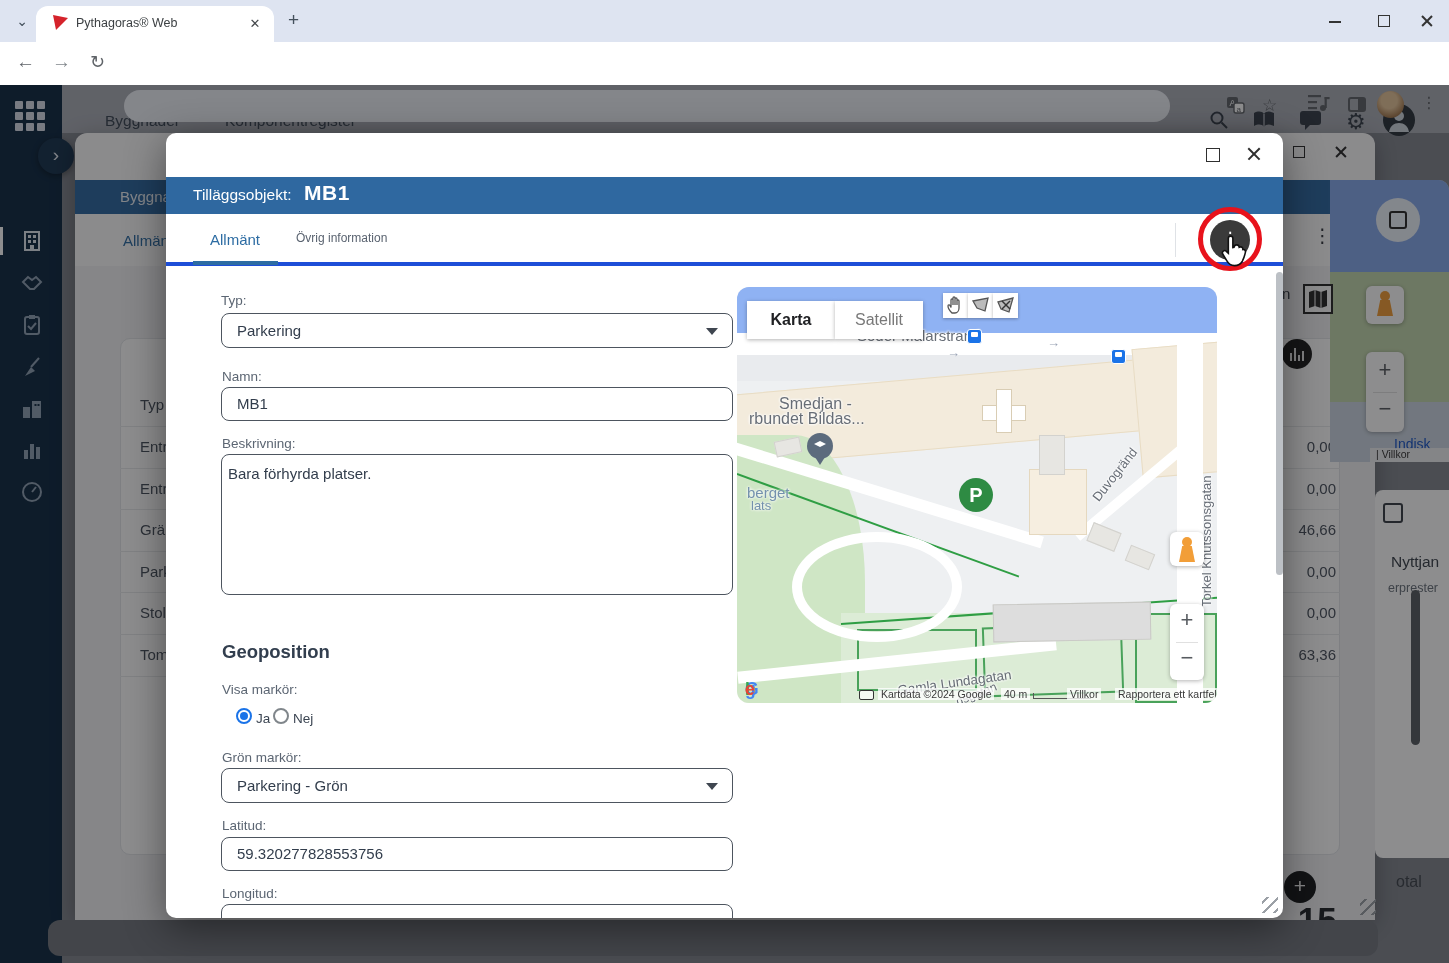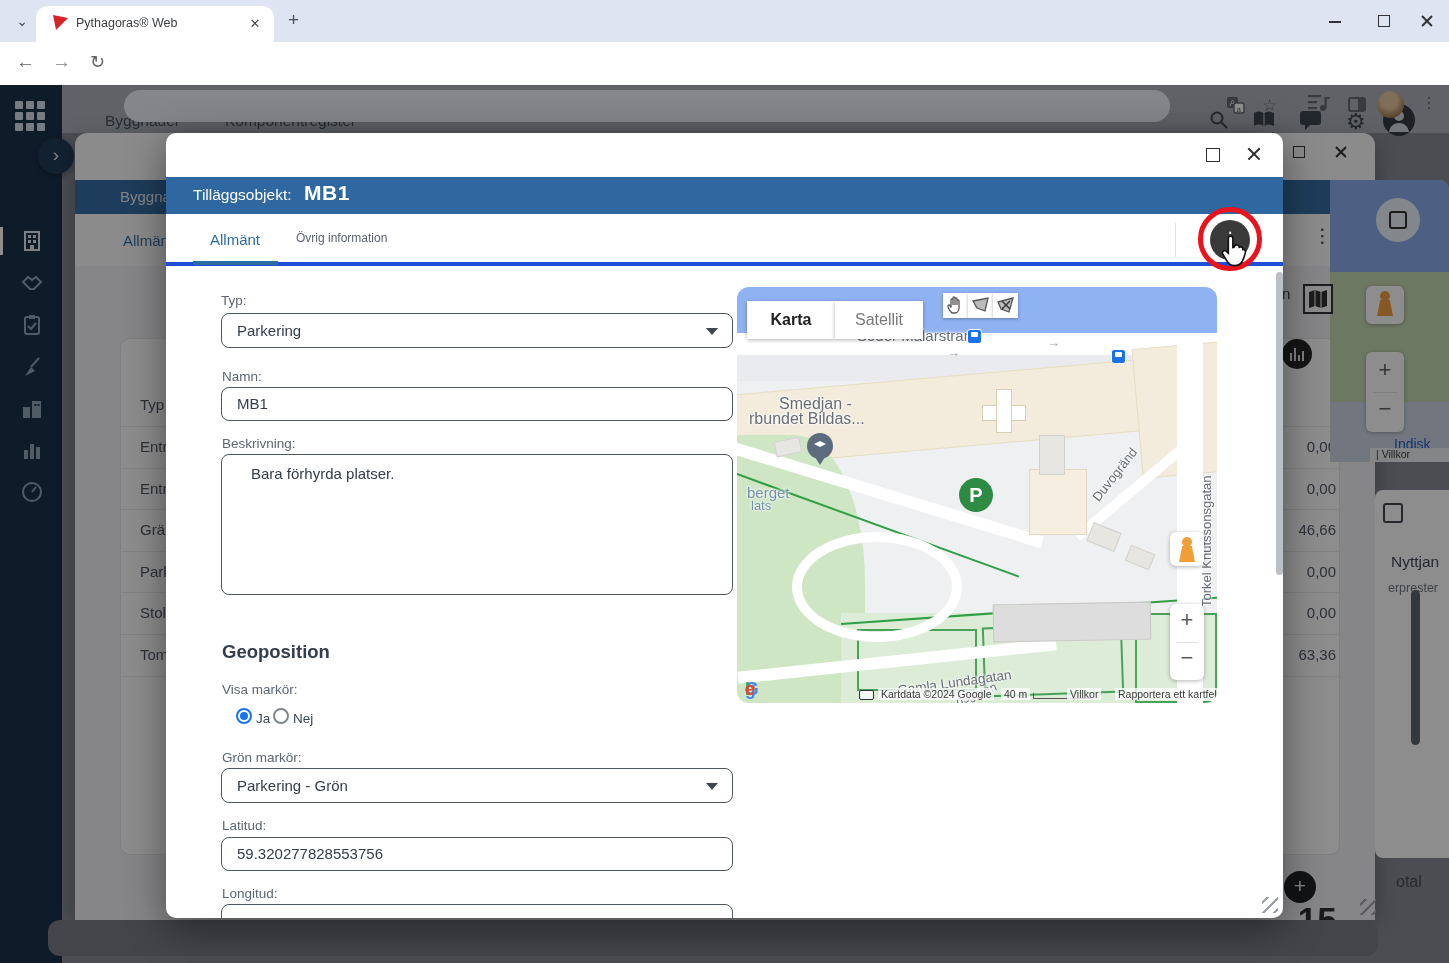--- a/index.html
+++ b/index.html
@@ -408,21 +408,21 @@
       <span>Parkering</span>
       <i class="sel-caret"></i>
     </div>
 
     <span class="abs flabel" style="left:56px;top:236px">Namn:</span>
     <div class="abs field" style="left:55px;top:254px;width:512px;height:34px;line-height:32px;padding-left:15px">
       <span>MB1</span>
     </div>
 
     <span class="abs flabel" style="left:56px;top:303px">Beskrivning:</span>
-    <div class="abs field" style="left:55px;top:321px;width:512px;height:141px;padding:10px 29px">
+    <div class="abs field" style="left:55px;top:321px;width:512px;height:141px;padding:10px 6px">
       <span>Bara förhyrda platser.</span>
     </div>
 
     <span class="abs geohead" style="left:56px;top:508px">Geoposition</span>
     <span class="abs flabel" style="left:56px;top:549px">Visa markör:</span>
 
     <div class="abs radio-on" style="left:70px;top:575px"></div>
     <span class="abs flabel" style="left:90px;top:578px;color:#3b4552">Ja</span>
     <div class="abs radio-off" style="left:107px;top:575px"></div>
     <span class="abs flabel" style="left:127px;top:578px;color:#3b4552">Nej</span>

